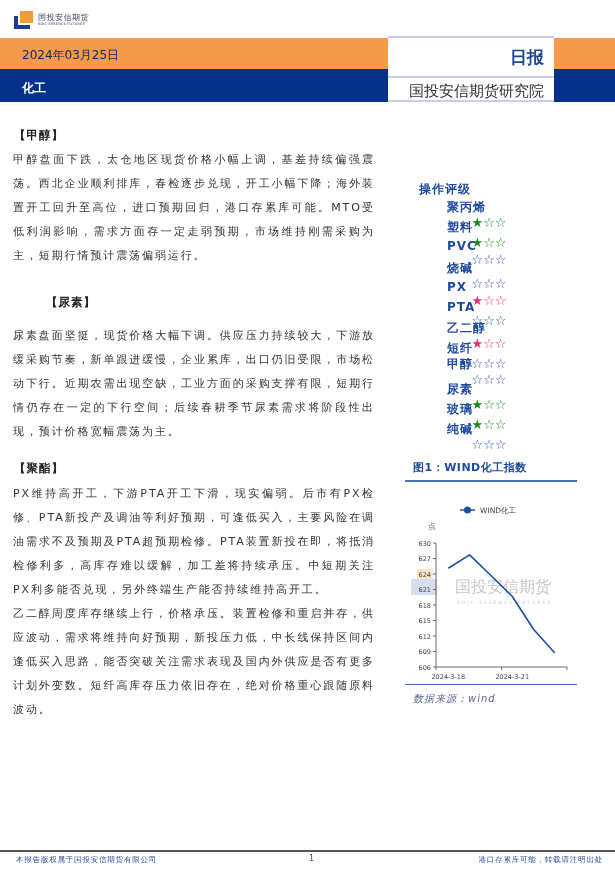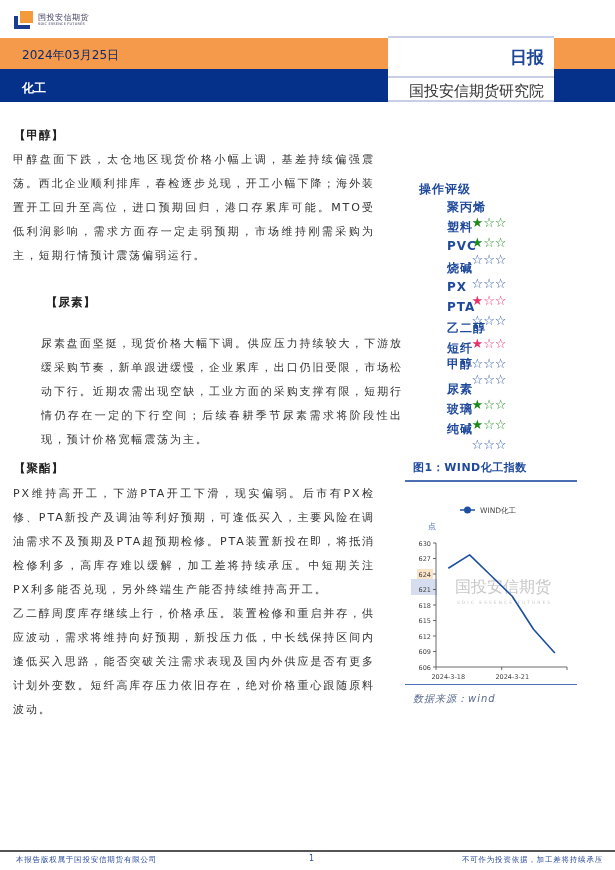--- a/index.html
+++ b/index.html
@@ -71,21 +71,21 @@
   <div class="mid-line"></div>
   <div class="bot-line"></div>
   <div class="report-type">日报</div>
   <div class="institute">国投安信期货研究院</div>
 </div>
 
 <div class="section-title" style="top:128px;">【甲醇】</div>
 <div class="para" style="top:148px;">甲醇盘面下跌，太仓地区现货价格小幅上调，基差持续偏强震荡。西北企业顺利排库，春检逐步兑现，开工小幅下降；海外装置开工回升至高位，进口预期回归，港口存累库可能。MTO受低利润影响，需求方面存一定走弱预期，市场维持刚需采购为主，短期行情预计震荡偏弱运行。</div>
 
 <div class="section-title" style="top:295px;margin-left:32px;">【尿素】</div>
-<div class="para" style="top:332px;margin-left:28px;">尿素盘面坚挺，现货价格大幅下调。供应压力持续较大，下游放缓采购节奏，新单跟进缓慢，企业累库，出口仍旧受限，市场松动下行。近期农需出现空缺，工业方面的采购支撑有限，短期行情仍存在一定的下行空间；后续春耕季节尿素需求将阶段性出现，预计价格宽幅震荡为主。</div>
+<div class="para" style="top:324px;">尿素盘面坚挺，现货价格大幅下调。供应压力持续较大，下游放缓采购节奏，新单跟进缓慢，企业累库，出口仍旧受限，市场松动下行。近期农需出现空缺，工业方面的采购支撑有限，短期行情仍存在一定的下行空间；后续春耕季节尿素需求将阶段性出现，预计价格宽幅震荡为主。</div>
 
 <div class="section-title" style="top:461px;">【聚酯】</div>
 <div class="para" style="top:482px;">PX维持高开工，下游PTA开工下滑，现实偏弱。后市有PX检修、PTA新投产及调油等利好预期，可逢低买入，主要风险在调油需求不及预期及PTA超预期检修。PTA装置新投在即，将抵消检修利多，高库存难以缓解，加工差将持续承压。中短期关注PX利多能否兑现，另外终端生产能否持续维持高开工。</div>
 <div class="para" style="top:602px;">乙二醇周度库存继续上行，价格承压。装置检修和重启并存，供应波动，需求将维持向好预期，新投压力低，中长线保持区间内逢低买入思路，能否突破关注需求表现及国内外供应是否有更多计划外变数。短纤高库存压力依旧存在，绝对价格重心跟随原料波动。</div>
 
 <div class="rating-title">操作评级</div>
 <div id="ratings-list">
     <div class="rating-row" style="top: 199px;">
       <span class="rating-label">聚丙烯</span>
       <span class="stars" style="color: rgb(26, 138, 26);">★☆☆</span>
@@ -177,13 +177,13 @@
       <text x="107.2" y="194" font-size="6.5" fill="#444" text-anchor="middle" font-family="DejaVu Sans, sans-serif">2024-3-21</text>
       <polyline points="43.3,83.3 64.6,69.9 85.9,90.5 107.2,111.2 128.5,144.3 149.8,168.0" fill="none" stroke="#1d4fa0" stroke-width="1.6" stroke-linejoin="round"></polyline>
     </svg>
 </div>
 <div class="src-line"></div>
 <div class="source">数据来源：wind</div>
 
 <div class="footer-line"></div>
 <div class="footer-left">本报告版权属于国投安信期货有限公司</div>
 <div class="footer-page">1</div>
-<div class="footer-right">不可作为投资依据，加工差将持续承压</div>
+<div class="footer-right">港口存累库可能，转载请注明出处</div>
 
 </body></html>

